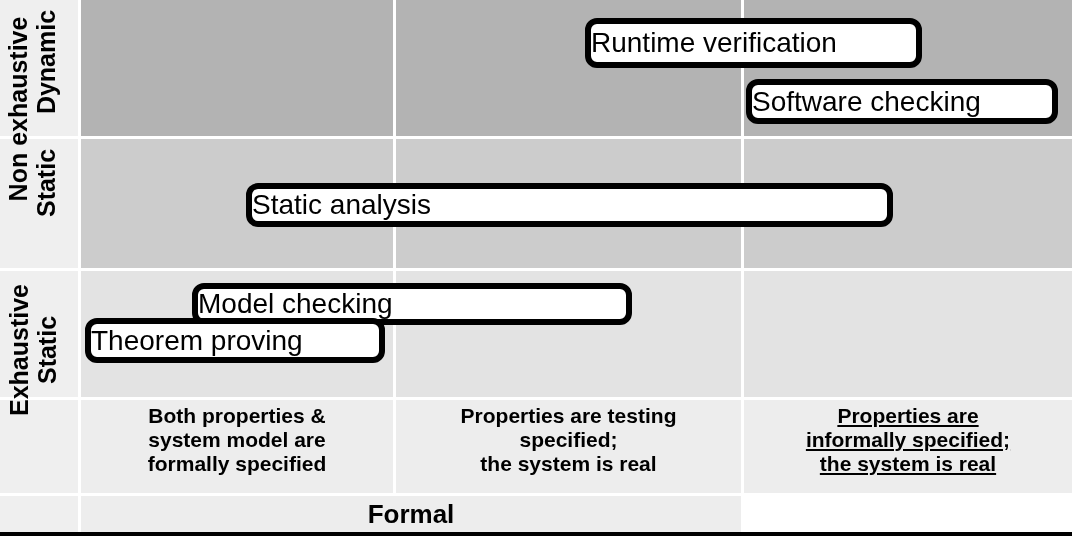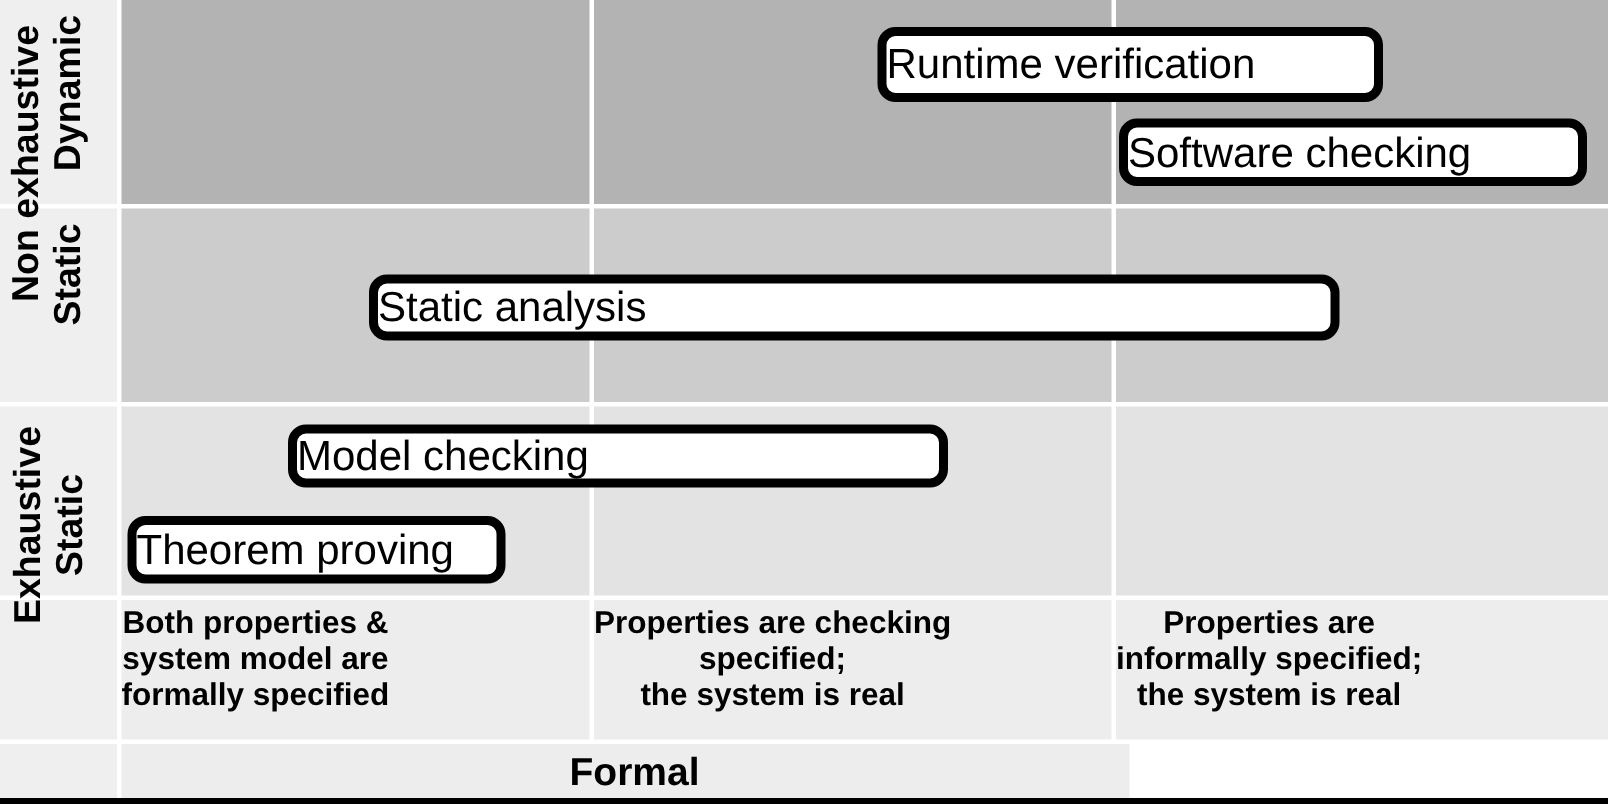--- a/index.html
+++ b/index.html
@@ -11,22 +11,22 @@
     font-family: "Liberation Sans", sans-serif;
     color: #000000;
     overflow: hidden;
   }
   .cell { position: absolute; }
 
   
   .sb  { left: 0;     width: 78px;  background: var(--sidebar-bg, #efefef); }
   .c1  { left: 81px;  width: 312px; }
   .c2  { left: 396px; width: 345px; }
-  .c3  { left: 744px; width: 328px; }
-  .c12 { left: 81px;  width: 660px; padding-left: 12px; }
+  .c3  { left: 744px; width: 328px; text-decoration: underline; }
+  .c12 { left: 81px;  width: 660px; }
 
   
   .r1 { top: 0;     height: 136px; }
   .r2 { top: 139px; height: 129px; }
   .r3 { top: 271px; height: 126px; }
   .r4 { top: 400px; height: 93px;  }
   .r5 { top: 496px; height: 36px;  }
 
   
   .bg-r1 { background: var(--row-dynamic-bg, #b3b3b3); }
@@ -61,27 +61,27 @@
     align-items: center;
     justify-content: flex-start;
     font-size: 28px;
     line-height: 1;
     white-space: nowrap;
   }
   .box-runtime  { left: 585px; top: 18px;  width: 337px; height: 50px; }
   .box-testing  { left: 746px; top: 79px;  width: 312px; height: 45px; }
   .box-static   { left: 246px; top: 183px; width: 647px; height: 44px; }
   .box-model    { left: 172px; top: 283px; width: 440px; height: 42px; margin-left: 20px; }
-  .box-theorem  { left: 85px;  top: 344px; width: 252px; height: 45px; }
+  .box-theorem  { left: 85px;  top: 318px; width: 300px; height: 45px; }
 
   
   .desc-cell {
     display: flex;
     align-items: flex-start;
-    justify-content: flex-start;
+    justify-content: center;
     text-align: center;
   }
   .desc-text {
     font-weight: bold;
     font-size: 21px;
     line-height: 24px;
     padding-top: 4px;
     white-space: pre-line;
   }
 
@@ -119,21 +119,21 @@
   <div class="cell c1 r3 bg-r3"></div>
   <div class="cell c2 r3 bg-r3"></div>
   <div class="cell c3 r3 bg-r3"></div>
 
   <div class="cell c1 r4 bg-r4 desc-cell">
     <div class="desc-text">Both properties &amp;
 system model are
 formally specified</div>
   </div>
   <div class="cell c2 r4 bg-r4 desc-cell">
-    <div class="desc-text">Properties are checking
+    <div class="desc-text">Properties are testing
 specified;
 the system is real</div>
   </div>
   <div class="cell c3 r4 bg-r4 desc-cell">
     <div class="desc-text">Properties are
 informally specified;
 the system is real</div>
   </div>
 
   <div class="cell c12 r5 bg-r4 footer-cell">

